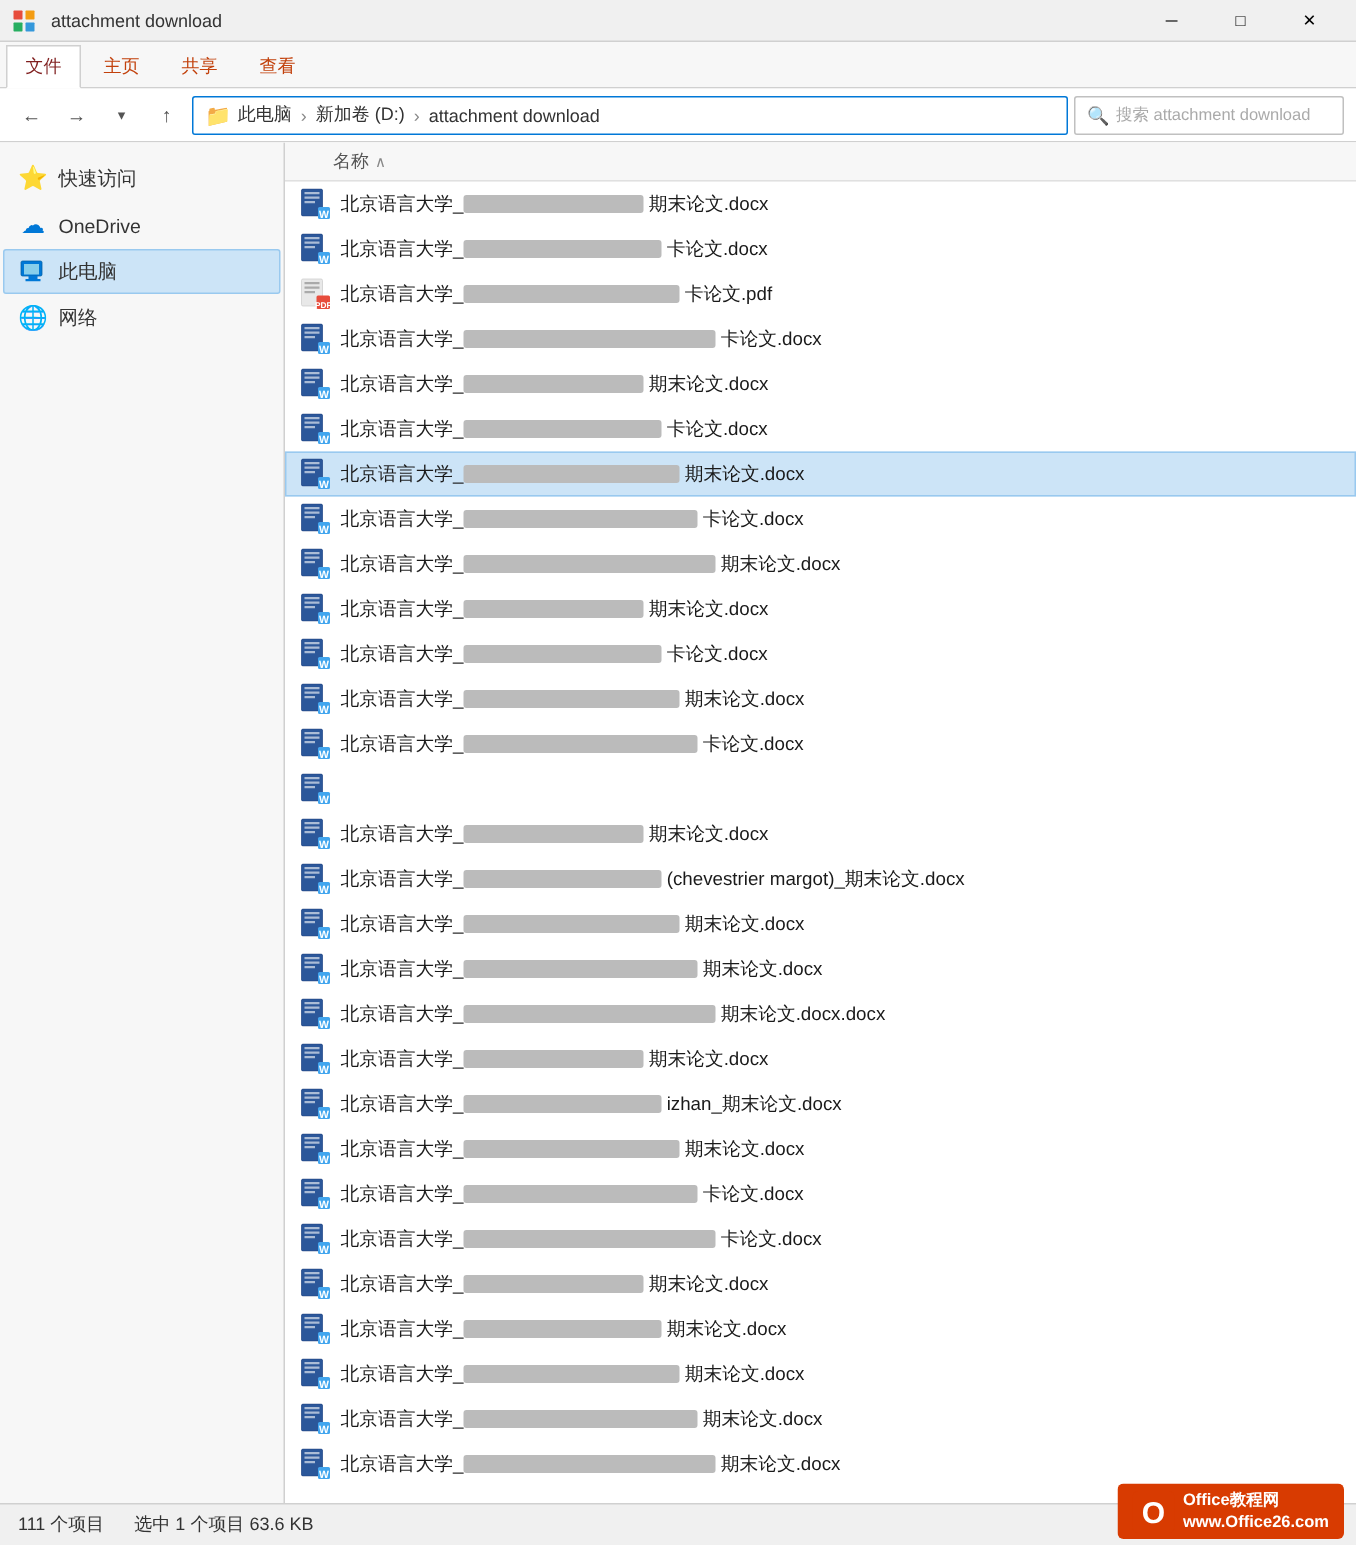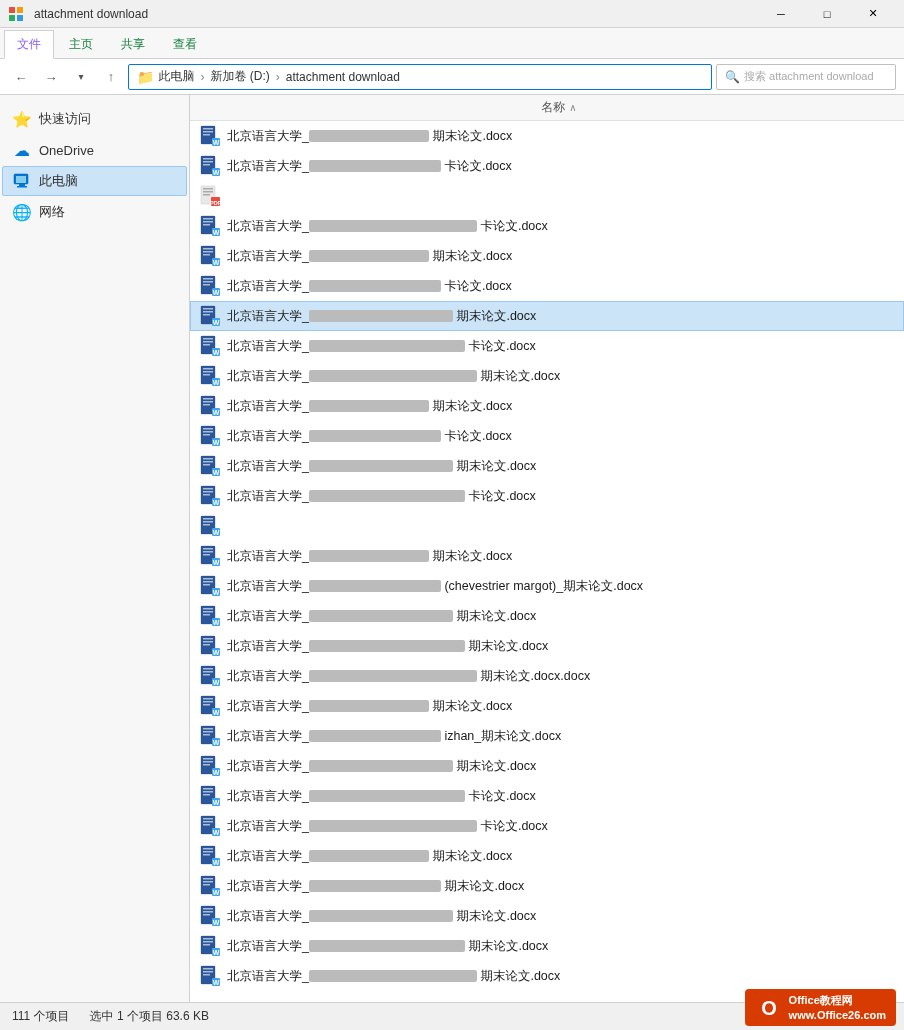--- a/index.html
+++ b/index.html
@@ -71,28 +71,28 @@
       padding: 0 4px;
     }
     .ribbon-tab {
       padding: 5px 12px;
       font-size: 12px;
       cursor: pointer;
       border: 1px solid transparent;
       border-bottom: none;
       margin-right: 2px;
       background: transparent;
-      color: #15803d;
+      color: #c2410c;
     }
     .ribbon-tab.active {
       background: white;
       border-color: #d0d0d0;
       border-bottom: 1px solid white;
       margin-bottom: -1px;
-      color: #8b5cf6;
+      color: #7f1d1d;
     }
 
     
     .nav-bar {
       height: 36px;
       background: white;
       border-bottom: 1px solid #d0d0d0;
       display: flex;
       align-items: center;
       padding: 0 8px;
@@ -199,21 +199,20 @@
       z-index: 10;
     }
     .file-header-name {
       flex: 1;
       font-size: 12px;
       color: #555;
       padding-left: 24px;
       display: flex;
       align-items: center;
       gap: 4px;
-      justify-content: center;
     }
     .sort-arrow { color: #888; font-size: 10px; }
 
     .file-row {
       display: flex;
       align-items: center;
       padding: 3px 8px;
       cursor: pointer;
       min-height: 26px;
       border: 1px solid transparent;
@@ -412,20 +411,23 @@
       <div class="file-icon">
             <svg width="22" height="22" viewBox="0 0 22 22">
         <rect x="2" y="1" width="14" height="18" rx="1" fill="#e8e8e8" stroke="#ccc" stroke-width="0.5"></rect>
         <rect x="4" y="3" width="10" height="1.5" fill="#aaa"></rect>
         <rect x="4" y="6" width="10" height="1.5" fill="#aaa"></rect>
         <rect x="4" y="9" width="7" height="1.5" fill="#aaa"></rect>
         <rect x="12" y="12" width="9" height="9" rx="1" fill="#e74c3c"></rect>
         <text x="16.5" y="20" text-anchor="middle" font-size="5.5" font-weight="bold" fill="white" font-family="Arial">PDF</text>
       </svg>
           </div>
+      <div class="file-name">
+        <span>北京语言大学_</span><span class="blurred" style="width:144px;height:12px;font-size:12px;vertical-align:middle;">&nbsp;</span>&nbsp;<span>卡论文.pdf</span>
+      </div>
     </div>
         <div class="file-row">
       <div class="file-icon">
             <svg width="22" height="22" viewBox="0 0 22 22">
         <rect x="2" y="1" width="14" height="18" rx="1" fill="#2b579a"></rect>
         <rect x="2" y="1" width="14" height="18" rx="1" fill="#2b579a" stroke="#1a3d7a" stroke-width="0.3"></rect>
         <rect x="4" y="3" width="10" height="1.5" fill="white" opacity="0.6"></rect>
         <rect x="4" y="6" width="10" height="1.5" fill="white" opacity="0.6"></rect>
         <rect x="4" y="9" width="7" height="1.5" fill="white" opacity="0.6"></rect>
         <rect x="13" y="13" width="8" height="8" rx="1" fill="#41a5ee"></rect>

